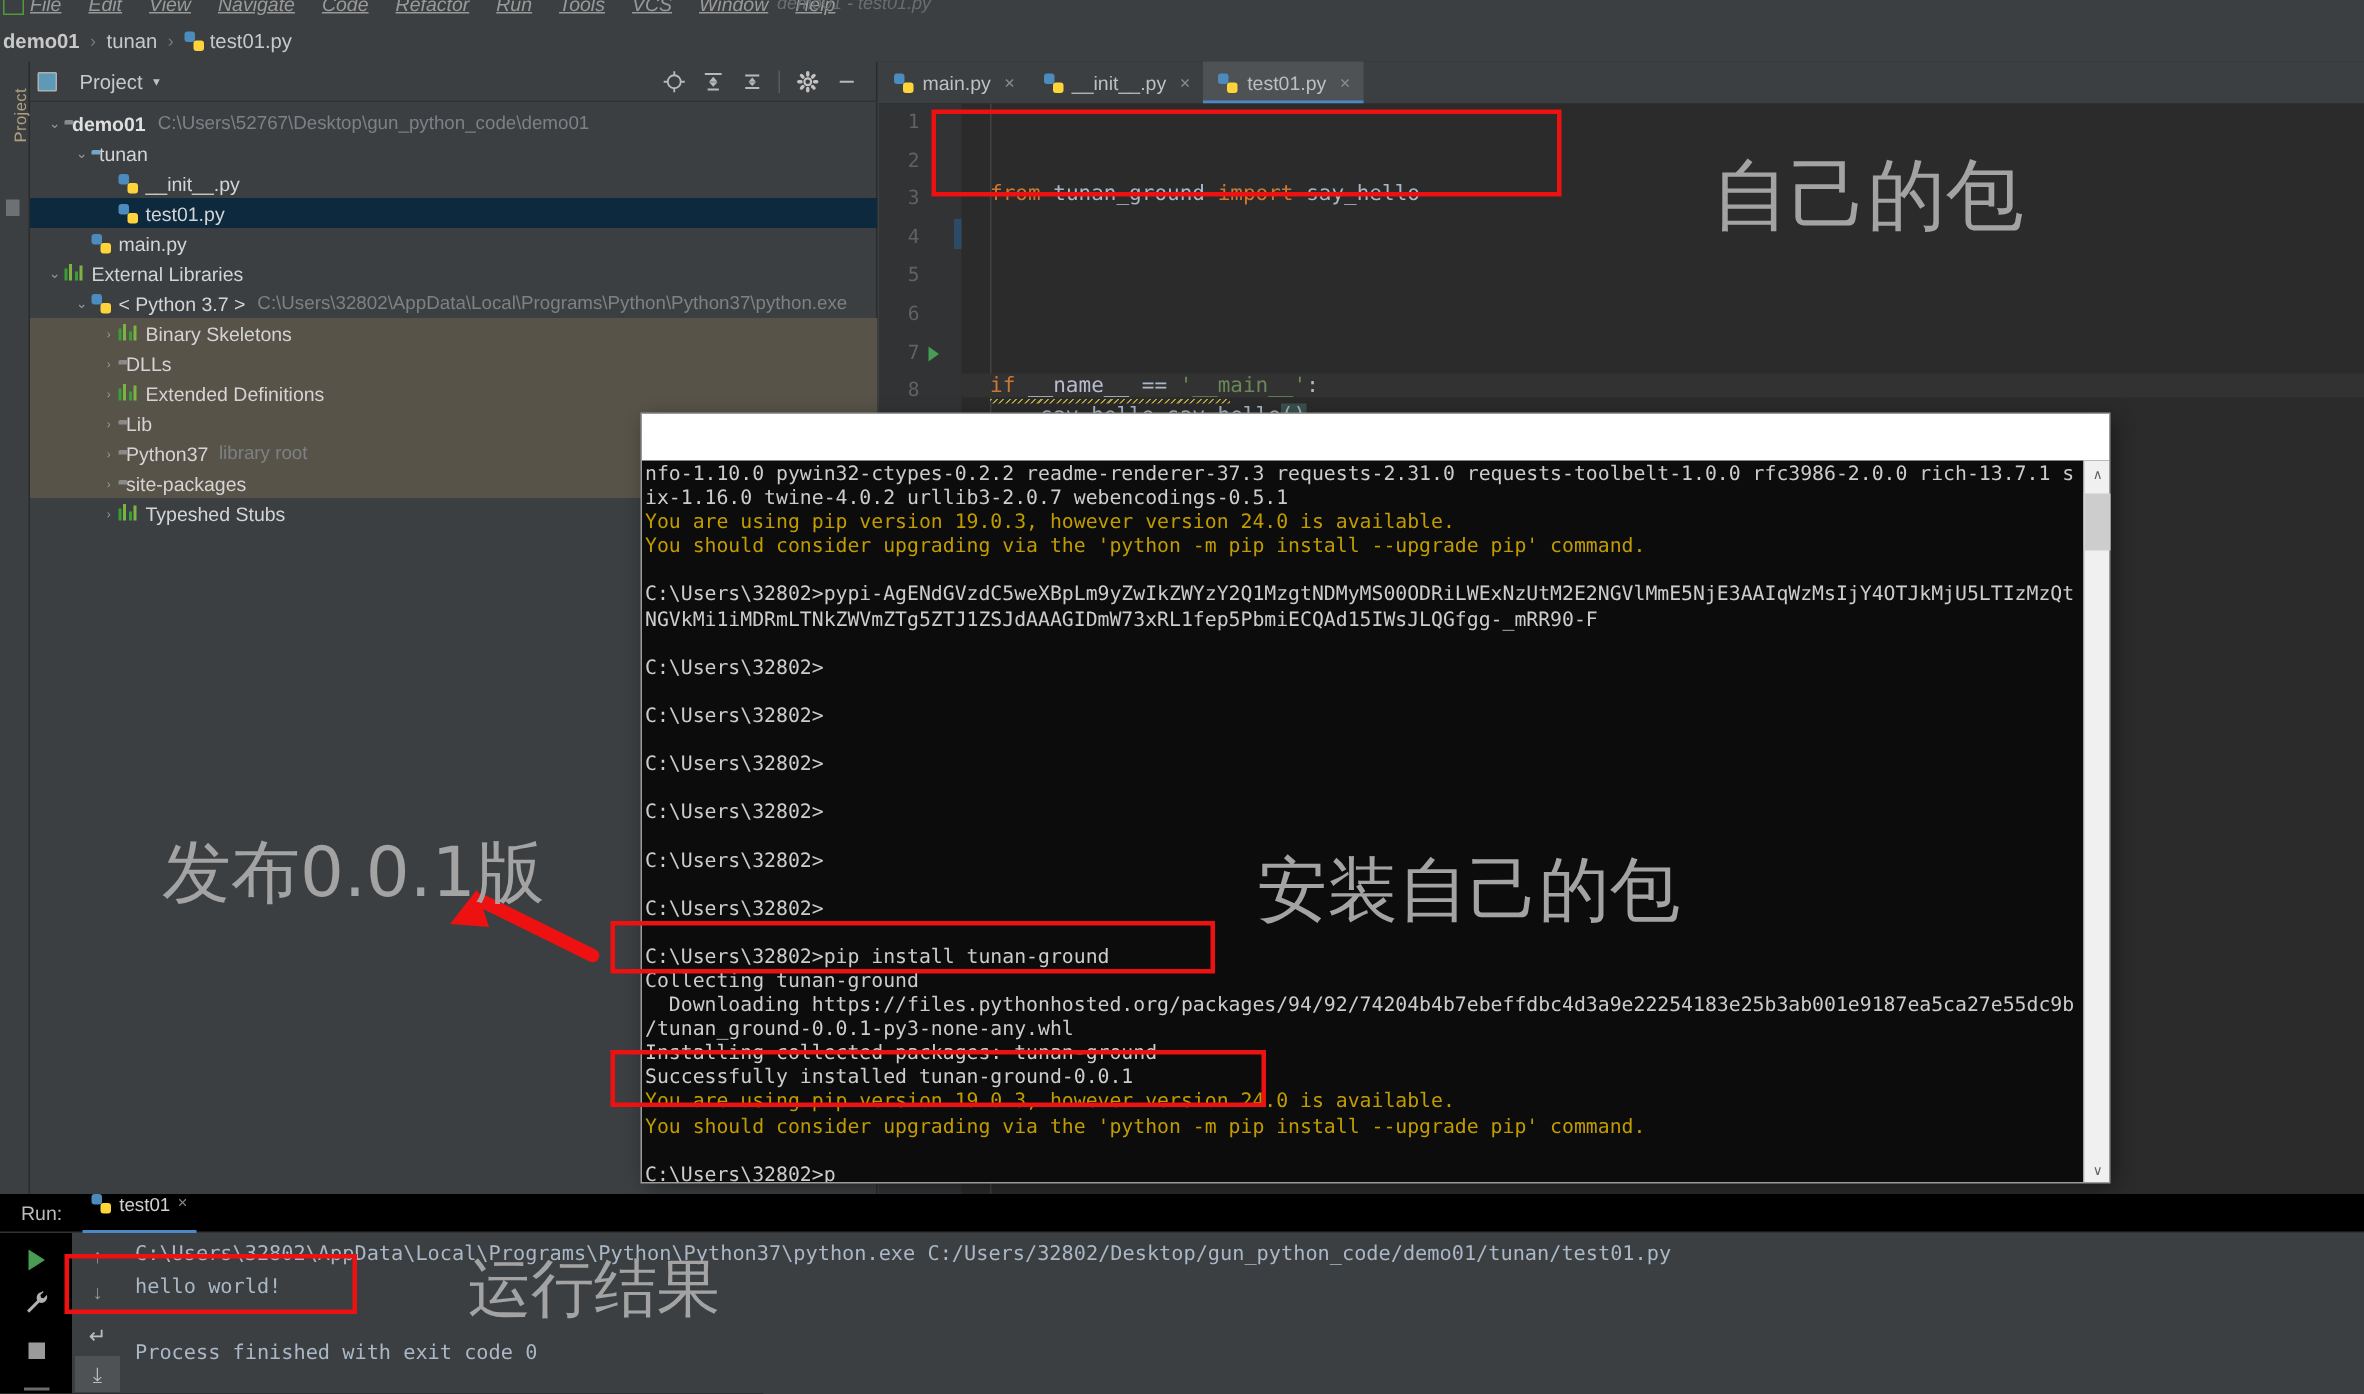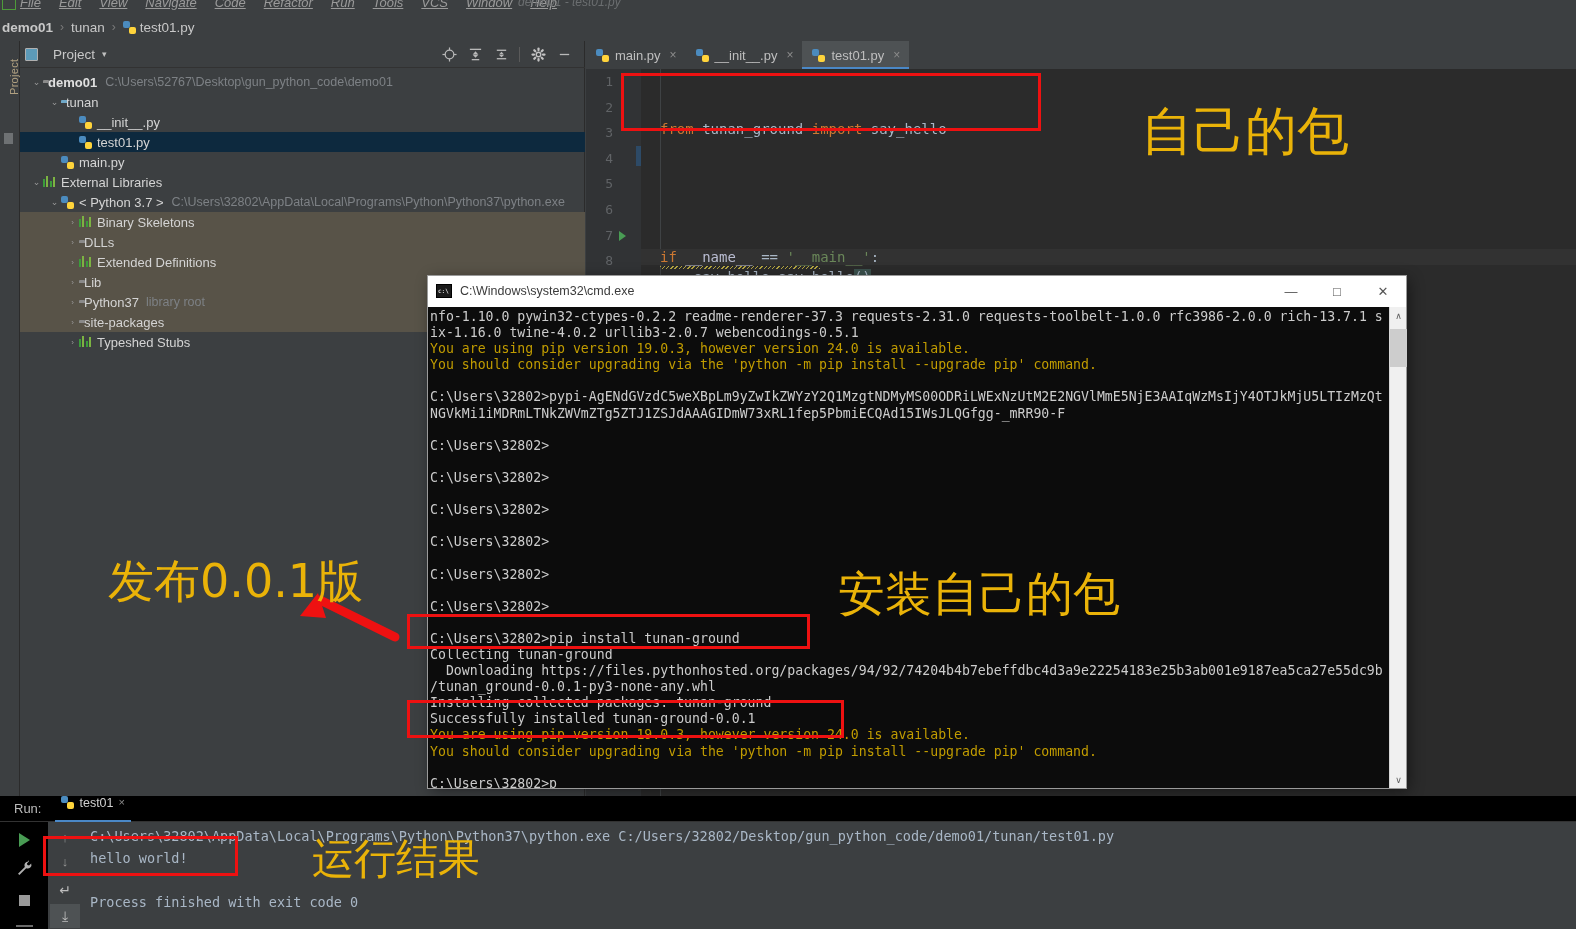--- a/index.html
+++ b/index.html
@@ -273,21 +273,21 @@
   #runconsole .rline { position:absolute; left:6px; white-space:pre; }
   #runtopbar {
     position:absolute; left:84px; top:26px; width:760px; height:4px; background:#4e5254;
   }
 
   
   .rbox {
     position:absolute; border:3px solid #ee1111; pointer-events:none;
   }
   .cn {
-    position:absolute; color:#eab308; font-family:"DejaVu Sans", sans-serif;
+    position:absolute; color:#a3a3a3; font-family:"DejaVu Sans", sans-serif;
     font-weight:normal; white-space:nowrap; line-height:1;
   }
   #arrow-svg { position:absolute; left:0; top:0; width:1576px; height:929px; pointer-events:none; }
 </style>
 </head>
 <body>
 
 <div id="menubar">
   <div class="logo-box"></div>
   <div class="menu-items">
@@ -492,29 +492,20 @@
 
       <div class="cline hl" style="top:180px;"><span class="kw">if</span> <span class="dun">__name__</span> <span class="id">==</span> <span class="str">'__main__'</span><span class="id">:</span></div>
       <div class="squiggle" style="top:197px; left:19px; width:160px;"></div>
 
       <div class="cline" style="top:200px;">    <span class="id">say_hello.say_hello</span><span class="paren-hl">()</span></div>
     </div>
   </div>
 </div>
 
 <div id="cmdwin">
-  <div id="cmdtitle">
-    <div class="cicon"></div>
-    <span class="ctext">C:\Windows\system32\cmd.exe</span>
-    <div class="cbtns">
-      <div class="cbtn">—</div>
-      <div class="cbtn">□</div>
-      <div class="cbtn">✕</div>
-    </div>
-  </div>
   <div id="cmdbody">
     <div id="cmdtext"><div>nfo-1.10.0 pywin32-ctypes-0.2.2 readme-renderer-37.3 requests-2.31.0 requests-toolbelt-1.0.0 rfc3986-2.0.0 rich-13.7.1 s</div><div>ix-1.16.0 twine-4.0.2 urllib3-2.0.7 webencodings-0.5.1</div><div class="warn">You are using pip version 19.0.3, however version 24.0 is available.</div><div class="warn">You should consider upgrading via the 'python -m pip install --upgrade pip' command.</div><div>&nbsp;</div><div>C:\Users\32802&gt;pypi-AgENdGVzdC5weXBpLm9yZwIkZWYzY2Q1MzgtNDMyMS00ODRiLWExNzUtM2E2NGVlMmE5NjE3AAIqWzMsIjY4OTJkMjU5LTIzMzQt</div><div>NGVkMi1iMDRmLTNkZWVmZTg5ZTJ1ZSJdAAAGIDmW73xRL1fep5PbmiECQAd15IWsJLQGfgg-_mRR90-F</div><div>&nbsp;</div><div>C:\Users\32802&gt;</div><div>&nbsp;</div><div>C:\Users\32802&gt;</div><div>&nbsp;</div><div>C:\Users\32802&gt;</div><div>&nbsp;</div><div>C:\Users\32802&gt;</div><div>&nbsp;</div><div>C:\Users\32802&gt;</div><div>&nbsp;</div><div>C:\Users\32802&gt;</div><div>&nbsp;</div><div>C:\Users\32802&gt;pip install tunan-ground</div><div>Collecting tunan-ground</div><div>  Downloading https://files.pythonhosted.org/packages/94/92/74204b4b7ebeffdbc4d3a9e22254183e25b3ab001e9187ea5ca27e55dc9b</div><div>/tunan_ground-0.0.1-py3-none-any.whl</div><div>Installing collected packages: tunan-ground</div><div>Successfully installed tunan-ground-0.0.1</div><div class="warn">You are using pip version 19.0.3, however version 24.0 is available.</div><div class="warn">You should consider upgrading via the 'python -m pip install --upgrade pip' command.</div><div>&nbsp;</div><div>C:\Users\32802&gt;p</div></div>
   </div>
   <div id="cmdscroll">
     <div class="sarrow" style="top:0;">∧</div>
     <div class="sthumb"></div>
     <div class="sarrow" style="bottom:0;">∨</div>
   </div>
 </div>
 

